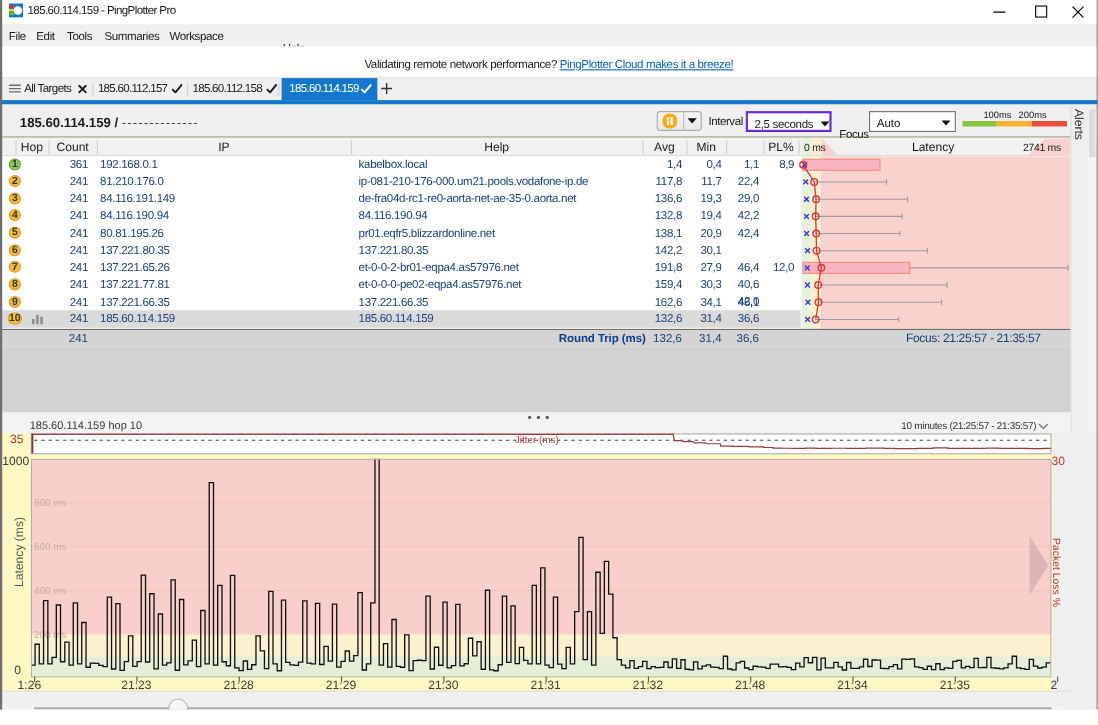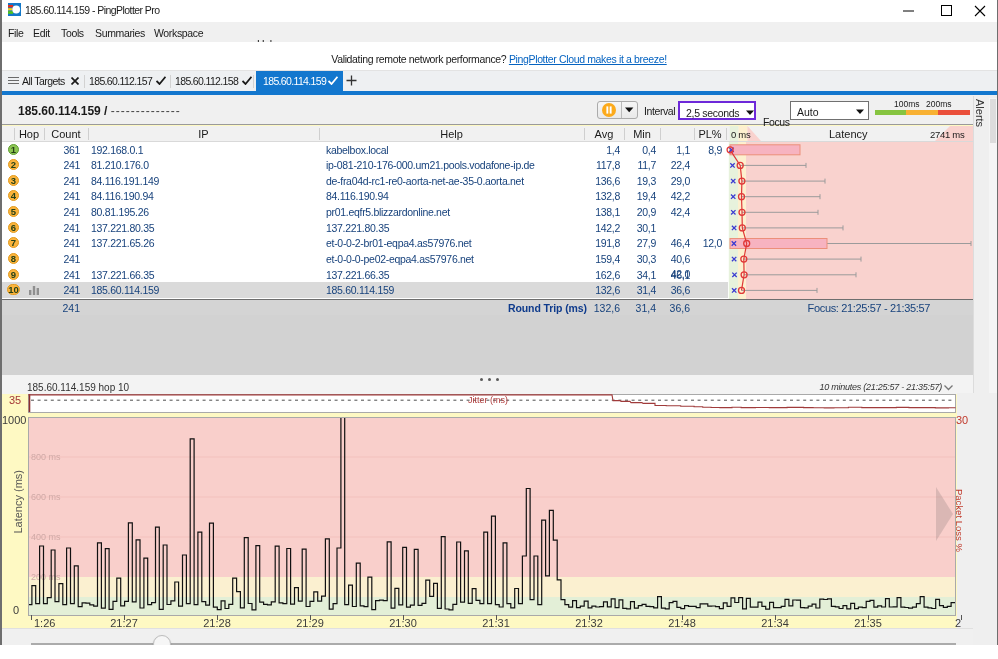--- a/index.html
+++ b/index.html
@@ -210,20 +210,21 @@
 <div class="cell" style="left:91px;width:226px;">137.221.65.26</div>
 <div class="cell" style="left:326px;width:256px;">et-0-0-2-br01-eqpa4.as57976.net</div>
 <div class="cell r" style="left:584px;width:36px;">191,8</div>
 <div class="cell r" style="left:624px;width:32px;">27,9</div>
 <div class="cell r" style="left:660px;width:30px;">46,4</div>
 <div class="cell r" style="left:694px;width:28px;">12,0</div>
 </div>
 <div class="trow" style="top:250.8px;">
 <div class="hopc" style="left:8px;width:11px;background:#fbb43c;border:1px solid #e39b1d;">8</div>
 <div class="cell r" style="left:44px;width:36px;">241</div>
+<div class="cell" style="left:91px;width:226px;">137.221.77.81</div>
 <div class="cell" style="left:326px;width:256px;">et-0-0-0-pe02-eqpa4.as57976.net</div>
 <div class="cell r" style="left:584px;width:36px;">159,4</div>
 <div class="cell r" style="left:624px;width:32px;">30,3</div>
 <div class="cell r" style="left:660px;width:30px;">40,6</div>
 <div class="cell r" style="left:694px;width:28px;"></div>
 </div>
 <div class="trow" style="top:266.5px;">
 <div class="hopc" style="left:8px;width:11px;background:#fbb43c;border:1px solid #e39b1d;">9</div>
 <div class="cell r" style="left:44px;width:36px;">241</div>
 <div class="cell" style="left:91px;width:226px;">137.221.66.35</div>
@@ -294,31 +295,31 @@
 <path d="M 6.0 146.2 L 10.4 150.6 M 6.0 150.6 L 10.4 146.2" stroke="#3b3bd1" stroke-width="1.3" fill="none"></path>
 <circle cx="15.5" cy="148.4" r="3" fill="none" stroke="#e03838" stroke-width="1.3"></circle>
 </svg>
 
 <div class="abs" style="left:0;top:298.5px;width:973px;height:16px;background:#d4d4d4;border-top:1.5px solid #6e6e6e;">
 <div class="abs" style="left:44px;top:2px;width:36px;text-align:right;font-size:10.5px;color:#17427c;">241</div>
 <div class="abs" style="left:430px;top:2.5px;width:157px;text-align:right;font-size:10.5px;letter-spacing:-0.1px;font-weight:bold;color:#0f3b8c;">Round Trip (ms)</div>
 <div class="abs" style="left:584px;top:2px;width:36px;text-align:right;font-size:10.5px;color:#17427c;">132,6</div>
 <div class="abs" style="left:624px;top:2px;width:32px;text-align:right;font-size:10.5px;color:#17427c;">31,4</div>
 <div class="abs" style="left:660px;top:2px;width:30px;text-align:right;font-size:10.5px;color:#17427c;">36,6</div>
-<div class="abs" style="left:660px;top:2px;width:270px;text-align:right;font-size:11px;letter-spacing:-0.35px;color:#17427c;">Focus: 21:25:57 - 21:35:57</div>
+<div class="abs" style="left:676px;top:2px;width:270px;text-align:right;font-size:11px;letter-spacing:-0.35px;color:#17427c;">Focus: 21:25:57 - 21:35:57</div>
 </div>
 
 <div class="abs" style="left:0;top:314.5px;width:973px;height:60px;background:#d2d2d2;"></div>
 <div class="abs" style="left:0;top:374.5px;width:973px;height:19px;background:#f3f3f3;"></div>
 <div class="abs" style="left:480px;top:378px;width:3px;height:3px;border-radius:2px;background:#5a5a5a;"></div>
 <div class="abs" style="left:488px;top:378px;width:3px;height:3px;border-radius:2px;background:#5a5a5a;"></div>
 <div class="abs" style="left:496px;top:378px;width:3px;height:3px;border-radius:2px;background:#5a5a5a;"></div>
 
 <div class="abs" style="left:27px;top:382px;font-size:10px;color:#333;">185.60.114.159 hop 10</div>
-<div class="abs" style="left:700px;top:382px;width:242px;text-align:right;font-size:9px;letter-spacing:-0.25px;color:#333;font-style:italic;">10 minutes (21:25:57 - 21:35:57)</div>
+<div class="abs" style="left:700px;top:382px;width:242px;text-align:right;font-size:9px;letter-spacing:-0.25px;color:#333;">10 minutes (21:25:57 - 21:35:57)</div>
 <svg class="abs" style="left:944px;top:385px" width="9" height="6">
       <path d="M0.5 0.5 L4.5 4.5 L8.5 0.5" stroke="#777" stroke-width="1.3" fill="none"></path>
     </svg>
 
 <div class="abs" style="left:956.5px;top:393px;width:42px;height:258px;background:#efefef;"></div>
 
 <div class="abs" style="left:9px;top:394px;font-size:11px;color:#a33636;">35</div>
 <div class="abs" style="left:28px;top:393.5px;width:928px;height:19px;background:#fff;border:1px solid #a9a9a9;"></div>
 <svg class="abs" style="left:0;top:390px" width="973" height="26">
 <line x1="29.5" y1="4" x2="29.5" y2="22" stroke="#8c2f2f" stroke-width="1.6"></line>
@@ -340,22 +341,22 @@
 <line x1="0" y1="80" x2="928" y2="80" stroke="#f3c1bd" stroke-width="1"></line>
 <line x1="0" y1="120" x2="928" y2="120" stroke="#f3c1bd" stroke-width="1"></line>
 <text x="3" y="43" font-size="9" fill="#cfa9a6">800 ms</text>
 <text x="3" y="83" font-size="9" fill="#cfa9a6">600 ms</text>
 <text x="3" y="123" font-size="9" fill="#cfa9a6">400 ms</text>
 <text x="3" y="163" font-size="9" fill="#cfa9a6">200 ms</text>
 <path d="M 28.5 604.6 H 32.4 V 585.7 H 36.2 V 603.6 H 40.1 V 546.0 H 44.0 V 603.6 H 47.8 V 597.6 H 51.7 V 550.0 H 55.5 V 601.6 H 59.4 V 583.7 H 63.3 V 604.6 H 67.1 V 548.0 H 71.0 V 603.6 H 74.8 V 565.9 H 78.7 V 606.6 H 82.6 V 602.9 H 86.4 V 603.1 H 90.3 V 604.9 H 94.2 V 606.1 H 98.0 V 542.9 H 101.9 V 608.2 H 105.8 V 548.7 H 109.6 V 609.4 H 113.5 V 601.4 H 117.3 V 578.1 H 121.2 V 605.8 H 125.1 V 601.4 H 128.9 V 522.9 H 132.8 V 601.8 H 136.6 V 539.8 H 140.5 V 608.0 H 144.4 V 558.2 H 148.2 V 604.6 H 152.1 V 602.6 H 156.0 V 527.1 H 159.8 V 609.3 H 163.7 V 545.0 H 167.5 V 604.5 H 171.4 V 600.8 H 175.3 V 582.0 H 179.1 V 606.1 H 183.0 V 555.0 H 186.9 V 603.6 H 190.7 V 438.8 H 194.6 V 604.6 H 198.4 V 532.1 H 202.3 V 601.6 H 206.2 V 605.2 H 210.0 V 523.1 H 213.9 V 607.1 H 217.8 V 609.7 H 221.6 V 600.9 H 225.5 V 608.5 H 229.3 V 604.3 H 233.2 V 578.1 H 237.1 V 591.7 H 240.9 V 607.8 H 244.8 V 537.6 H 248.7 V 603.5 H 252.5 V 609.8 H 256.4 V 545.6 H 260.2 V 602.2 H 264.1 V 604.4 H 268.0 V 604.9 H 271.8 V 601.9 H 275.7 V 546.2 H 279.6 V 602.9 H 283.4 V 603.6 H 287.3 V 548.5 H 291.1 V 604.1 H 295.0 V 587.6 H 298.9 V 601.1 H 302.7 V 549.2 H 306.6 V 606.5 H 310.5 V 601.3 H 314.3 V 591.8 H 318.2 V 601.1 H 322.1 V 596.1 H 325.9 V 538.8 H 329.8 V 609.1 H 333.6 V 603.6 H 337.5 V 548.0 H 341.4 V 416.0 H 345.2 V 604.6 H 349.1 V 585.1 H 352.9 V 606.5 H 356.8 V 563.2 H 360.7 V 605.8 H 364.5 V 606.6 H 368.4 V 577.1 H 372.3 V 609.6 H 376.1 V 600.6 H 380.0 V 600.2 H 383.8 V 600.6 H 387.7 V 541.9 H 391.6 V 608.2 H 395.4 V 588.4 H 399.3 V 604.8 H 403.2 V 547.4 H 407.0 V 607.1 H 410.9 V 605.1 H 414.8 V 549.4 H 418.6 V 605.4 H 422.5 V 603.4 H 426.3 V 580.2 H 430.2 V 596.3 H 434.1 V 583.4 H 437.9 V 608.4 H 441.8 V 536.6 H 445.6 V 609.0 H 449.5 V 609.8 H 453.4 V 604.3 H 457.2 V 542.0 H 461.1 V 602.2 H 465.0 V 550.8 H 468.8 V 603.3 H 472.7 V 588.6 H 476.5 V 600.4 H 480.4 V 603.6 H 484.3 V 532.1 H 488.1 V 603.6 H 492.0 V 516.2 H 495.9 V 604.6 H 499.7 V 607.0 H 503.6 V 542.8 H 507.4 V 603.7 H 511.3 V 607.8 H 515.2 V 588.5 H 519.0 V 603.6 H 522.9 V 556.0 H 526.8 V 488.5 H 530.6 V 599.6 H 534.5 V 556.0 H 538.3 V 604.6 H 542.2 V 520.2 H 546.1 V 575.8 H 549.9 V 510.3 H 553.8 V 540.1 H 557.7 V 579.8 H 561.5 V 599.6 H 565.4 V 604.6 H 569.2 V 607.2 H 573.1 V 600.6 H 577.0 V 607.6 H 580.8 V 606.1 H 584.7 V 601.2 H 588.6 V 607.8 H 592.4 V 606.1 H 596.3 V 607.0 H 600.1 V 606.7 H 604.0 V 601.8 H 607.9 V 606.8 H 611.7 V 598.9 H 615.6 V 607.6 H 619.5 V 599.8 H 623.3 V 608.4 H 627.2 V 608.9 H 631.0 V 601.7 H 634.9 V 608.1 H 638.8 V 605.6 H 642.6 V 604.4 H 646.5 V 606.4 H 650.4 V 606.7 H 654.2 V 607.8 H 658.1 V 596.6 H 661.9 V 608.2 H 665.8 V 608.9 H 669.7 V 602.6 H 673.5 V 601.3 H 677.4 V 607.3 H 681.3 V 608.7 H 685.1 V 605.7 H 689.0 V 606.3 H 692.9 V 606.4 H 696.7 V 607.6 H 700.6 V 603.8 H 704.4 V 603.8 H 708.3 V 606.2 H 712.2 V 606.0 H 716.0 V 606.7 H 719.9 V 608.7 H 723.8 V 602.9 H 727.6 V 606.3 H 731.5 V 597.9 H 735.3 V 602.5 H 739.2 V 597.6 H 743.1 V 608.9 H 746.9 V 598.3 H 750.8 V 607.1 H 754.6 V 607.2 H 758.5 V 602.1 H 762.4 V 606.3 H 766.2 V 609.1 H 770.1 V 602.3 H 774.0 V 607.6 H 777.8 V 607.6 H 781.7 V 606.3 H 785.5 V 599.3 H 789.4 V 605.9 H 793.3 V 600.0 H 797.1 V 600.1 H 801.0 V 607.6 H 804.9 V 607.8 H 808.7 V 606.1 H 812.6 V 604.2 H 816.4 V 608.0 H 820.3 V 599.2 H 824.2 V 599.5 H 828.0 V 598.9 H 831.9 V 606.3 H 835.8 V 606.9 H 839.6 V 608.5 H 843.5 V 605.7 H 847.3 V 608.8 H 851.2 V 603.4 H 855.1 V 608.7 H 858.9 V 607.1 H 862.8 V 607.6 H 866.7 V 601.3 H 870.5 V 600.4 H 874.4 V 607.2 H 878.2 V 605.8 H 882.1 V 607.0 H 886.0 V 598.6 H 889.8 V 607.0 H 893.7 V 606.8 H 897.6 V 597.6 H 901.4 V 607.2 H 905.3 V 607.5 H 909.1 V 608.1 H 913.0 V 607.1 H 916.9 V 603.6 H 920.7 V 596.6 H 924.6 V 607.1 H 928.5 V 607.8 H 932.3 V 608.5 H 936.2 V 599.4 H 940.0 V 605.6 H 943.9 V 607.3 H 947.8 V 606.4 H 951.6 V 602.6 H 955.5" transform="translate(-28.5,-417)" fill="none" stroke="#111" stroke-width="1.2"></path>
 <polygon points="908,70 925,97 908,124" fill="#8d7a7a" opacity="0.28"></polygon>
 <rect x="0.5" y="0.5" width="927" height="198" fill="none" stroke="#a9a9a9" stroke-width="1"></rect>
 </svg>
-<div class="xlab" style="left:16px;top:617px;margin-left:18px;">1:26</div>
-<div class="xlab" style="left:108px;top:617px;width:32px;text-align:center;">21:27</div>
+<div class="xlab" style="left:16px;top:617px;">1:26</div>
+<div class="xlab" style="left:108px;top:617px;width:32px;text-align:center;">21:23</div>
 <div class="xlab" style="left:201px;top:617px;width:32px;text-align:center;">21:28</div>
 <div class="xlab" style="left:294px;top:617px;width:32px;text-align:center;">21:29</div>
 <div class="xlab" style="left:387px;top:617px;width:32px;text-align:center;">21:30</div>
 <div class="xlab" style="left:480px;top:617px;width:32px;text-align:center;">21:31</div>
 <div class="xlab" style="left:573px;top:617px;width:32px;text-align:center;">21:32</div>
 <div class="xlab" style="left:666px;top:617px;width:32px;text-align:center;">21:48</div>
 <div class="xlab" style="left:759px;top:617px;width:32px;text-align:center;">21:34</div>
 <div class="xlab" style="left:852px;top:617px;width:32px;text-align:center;">21:35</div>
 <div class="xlab" style="left:955px;top:617px;">2</div>
 <div style="position:absolute;left:30.5px;top:615px;width:1px;height:5px;background:#555"></div>

